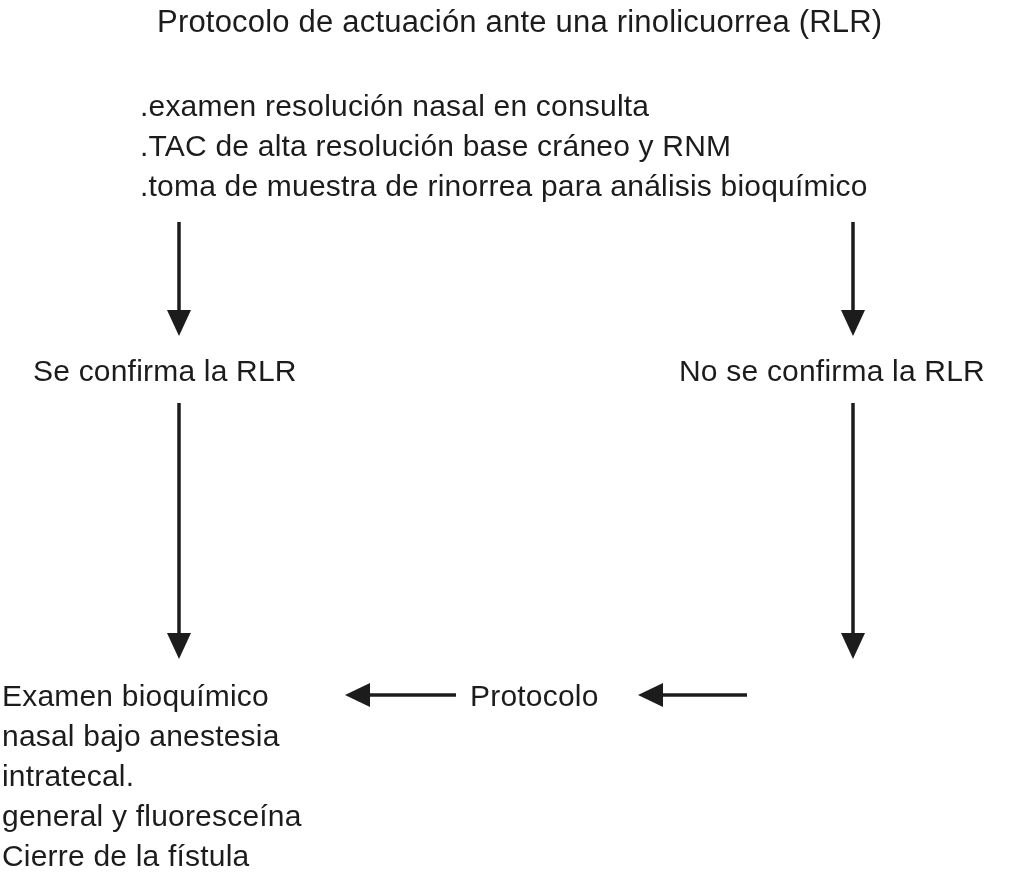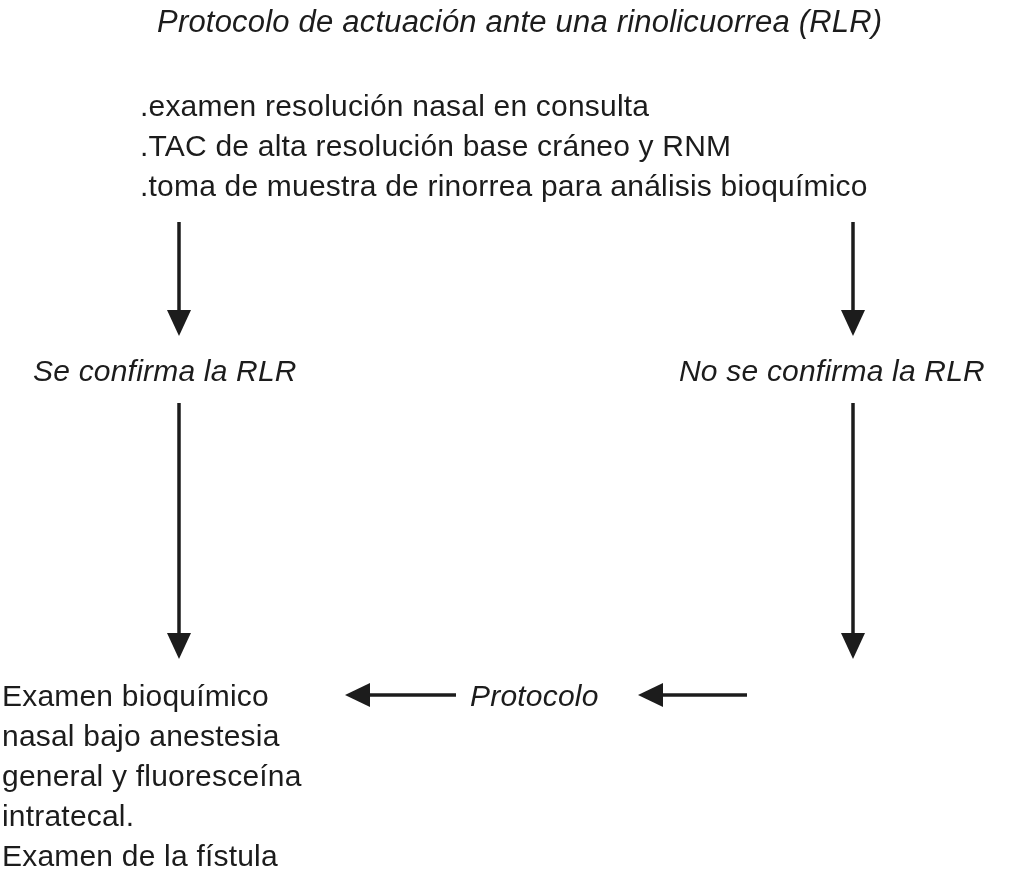--- a/index.html
+++ b/index.html
@@ -14,21 +14,20 @@
     overflow: hidden;
     background: #ffffff;
     color: #1c1c1c;
   }
   .txt {
     position: absolute;
     font-size: 30px;
     line-height: 40px;
     white-space: nowrap;
     letter-spacing: 0.2px;
-    font-style: italic;
   }
   .title {
     left: 157px;
     top: 2px;
     font-size: 31px;
   }
   .steps {
     position: absolute;
     left: 140px;
     top: 86px;
@@ -96,23 +95,23 @@
     <polygon points="14,257 2,231 26,231" fill="currentColor"></polygon>
   </svg>
   <svg class="arrow arr-down-long-right" width="28" height="258" viewBox="0 0 28 258">
     <line x1="14" y1="1" x2="14" y2="234" stroke="currentColor" stroke-width="3.5"></line>
     <polygon points="14,257 2,231 26,231" fill="currentColor"></polygon>
   </svg>
 
   <div class="treatment">
     <div class="t-line">Examen bioquímico</div>
     <div class="t-line">nasal bajo anestesia</div>
+    <div class="t-line">intratecal.</div>
     <div class="t-line">general y fluoresceína</div>
-    <div class="t-line">intratecal.</div>
-    <div class="t-line">Examen de la fístula</div>
+    <div class="t-line">Cierre de la fístula</div>
   </div>
 
   <svg class="arrow arr-left-1" width="114" height="28" viewBox="0 0 114 28">
     <line x1="112" y1="14" x2="23" y2="14" stroke="currentColor" stroke-width="3.5"></line>
     <polygon points="1,14 26,2 26,26" fill="currentColor"></polygon>
   </svg>
 
   <div class="txt lbl-meningitis">Protocolo</div>
 
   <svg class="arrow arr-left-2" width="112" height="28" viewBox="0 0 112 28">

